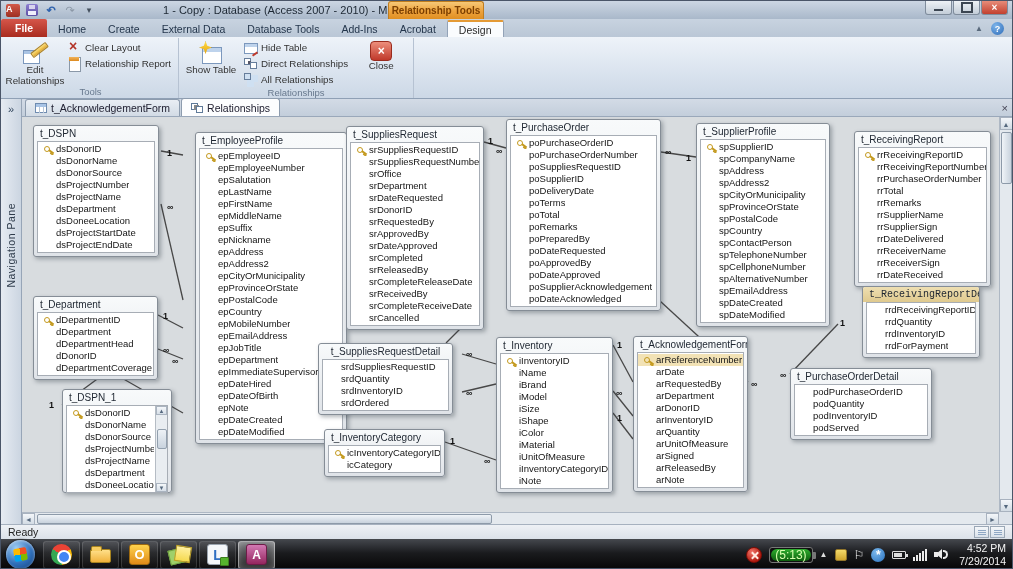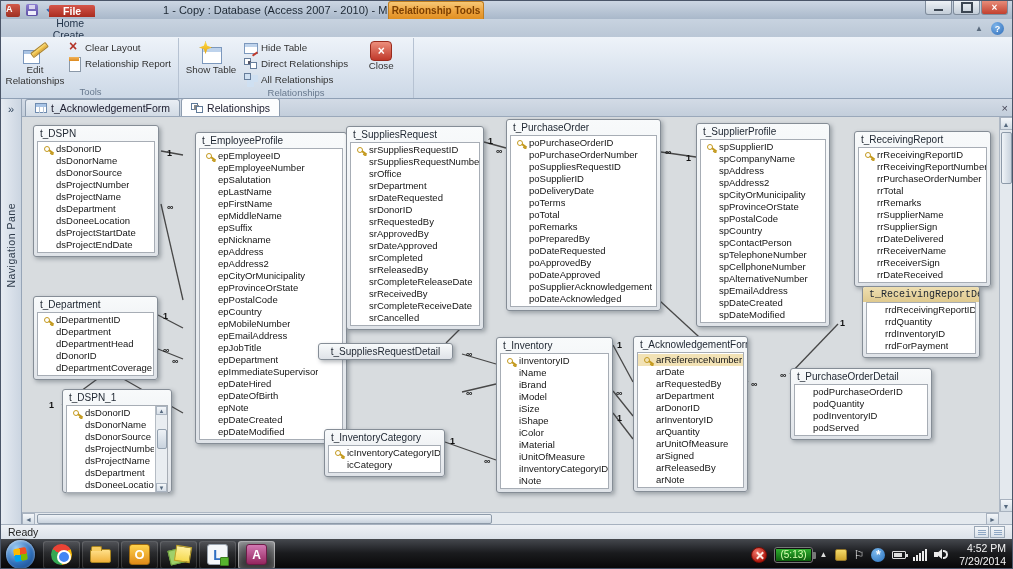--- a/index.html
+++ b/index.html
@@ -28,21 +28,21 @@
   .wb{width:27px;height:14px;border:1px solid #7f8c9c;border-top:none;border-radius:0 0 3px 3px;
     background:linear-gradient(#eef2f6,#c3cdd8);display:flex;align-items:center;justify-content:center;
     font-size:10px;color:#333;line-height:10px;}
   .wb.min::after{content:"";width:9px;height:2px;background:#3c4652;margin-top:5px;}
   .wb.max::after{content:"";width:8px;height:7px;border:2px solid #3c4652;}
   .wb.close{background:linear-gradient(#e78c79,#c2402f);color:#fff;font-weight:bold;}
 
   
   .tabrow{position:absolute;left:0;top:18px;width:100%;height:18px;
     background:linear-gradient(#c8d3e0,#bac7d6);display:flex;align-items:flex-end;}
-  #ribbon-tabs{display:flex;height:32px;align-items:flex-end;flex-direction:column;}
+  #ribbon-tabs{display:flex;height:32px;align-items:flex-end;}
   .rtab{height:17px;display:flex;align-items:center;padding:0 11px;font-size:10.5px;color:#24364c;cursor:default;}
   .rtab.file{height:18px;background:linear-gradient(#d5564a,#a92c1f);color:#fff;border-radius:2px 2px 0 0;
     padding:0 14px;font-weight:bold;}
   .rtab.active{background:#fafcfe;border:1px solid #93a3b8;border-bottom:none;border-radius:2px 2px 0 0;
     border-top:2px solid #e49a35;color:#2a2a2a;}
   .tabrow-right{margin-left:auto;display:flex;align-items:center;gap:8px;padding-right:8px;padding-bottom:2px;}
   .rib-min{font-size:8px;color:#5a6a7c;}
   .help-btn{width:13px;height:13px;border-radius:50%;background:radial-gradient(circle at 35% 30%,#7db4ea,#2e6cb8);
     color:#fff;font-size:9px;font-weight:bold;display:flex;align-items:center;justify-content:center;}
 
@@ -185,21 +185,21 @@
     border:1px solid #6e1c48;color:#fff;font-weight:bold;font-size:12px;display:flex;align-items:center;justify-content:center;}
 
   .tray{margin-left:auto;display:flex;align-items:center;gap:7px;padding-right:6px;color:#eee;}
   .redtray{position:relative;width:16px;height:16px;border-radius:50%;
     background:radial-gradient(circle at 35% 30%,#f3766a,#b01b10 70%);border:1px solid #7d0d05;}
   .redtray::before,.redtray::after{content:"";position:absolute;left:7px;top:3px;width:2px;height:9px;background:#ffe9e0;}
   .redtray::before{transform:rotate(45deg);} .redtray::after{transform:rotate(-45deg);}
   .battw{position:relative;height:16px;border:1px solid #777;border-radius:3px;background:#101010;
     display:flex;align-items:center;padding:1px;}
   .battw .fill{background:linear-gradient(#2fae2f,#0d5e0d);height:100%;display:flex;align-items:center;
-    padding:0 4px;font-size:10px;color:#d9ffb0;border-radius:0;}
+    padding:0 4px;font-size:12px;color:#d9ffb0;border-radius:6px;}
   .battw::after{content:"";position:absolute;right:-4px;top:4px;width:3px;height:7px;background:#777;border-radius:0 1px 1px 0;}
   .uparrow{font-size:8px;color:#ddd;}
   .ytray{width:12px;height:12px;border-radius:2px;background:linear-gradient(#f2d96a,#cfa52d);border:1px solid #93762a;}
   .flagtray{font-size:12px;color:#f0f0f0;line-height:12px;}
   .bluetray{width:14px;height:14px;border-radius:50%;background:radial-gradient(circle at 35% 30%,#7ab7ec,#2a72be);
     color:#fff;font-size:12px;font-weight:bold;display:flex;align-items:center;justify-content:center;line-height:10px;}
   .battsm{position:relative;width:14px;height:8px;border:1px solid #ddd;border-radius:1px;}
   .battsm::before{content:"";position:absolute;left:1px;top:1px;bottom:1px;width:8px;background:#ddd;}
   .battsm::after{content:"";position:absolute;right:-3px;top:2px;width:2px;height:3px;background:#ddd;}
   .bars{display:flex;align-items:flex-end;gap:1px;height:12px;}
@@ -639,20 +639,38 @@
               <span class="fname">srCompleteReceiveDate</span>
             </div>
             <div class="frow">
               <span class="keyspace"></span>
               <span class="fname">srCancelled</span>
             </div>
           </div>
         </div>
         <div class="tbl" style="left: 296px; top: 226px; width: 135px; text-align: center;">
           <div class="tname">t_SuppliesRequestDetail</div>
+          <div class="flist">
+            <div class="frow">
+              <span class="keyspace"></span>
+              <span class="fname">srdSuppliesRequestID</span>
+            </div>
+            <div class="frow">
+              <span class="keyspace"></span>
+              <span class="fname">srdQuantity</span>
+            </div>
+            <div class="frow">
+              <span class="keyspace"></span>
+              <span class="fname">srdInventoryID</span>
+            </div>
+            <div class="frow">
+              <span class="keyspace"></span>
+              <span class="fname">srdOrdered</span>
+            </div>
+          </div>
         </div>
         <div class="tbl" style="left: 302px; top: 312px; width: 121px;">
           <div class="tname">t_InventoryCategory</div>
           <div class="flist">
             <div class="frow">
               <span class="keyspace pk"></span>
               <span class="fname">icInventoryCategoryID</span>
             </div>
             <div class="frow">
               <span class="keyspace"></span>

